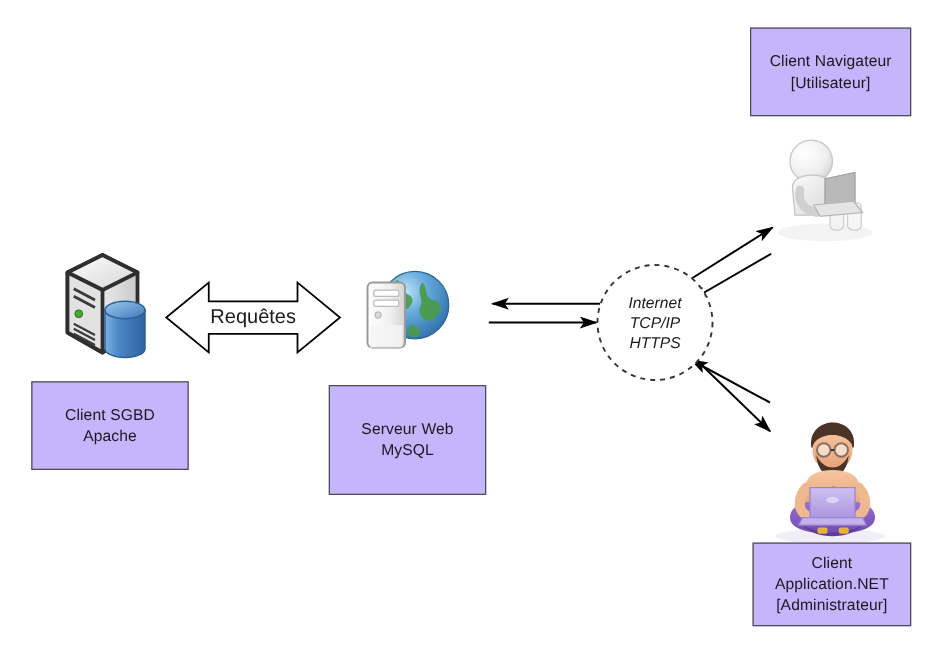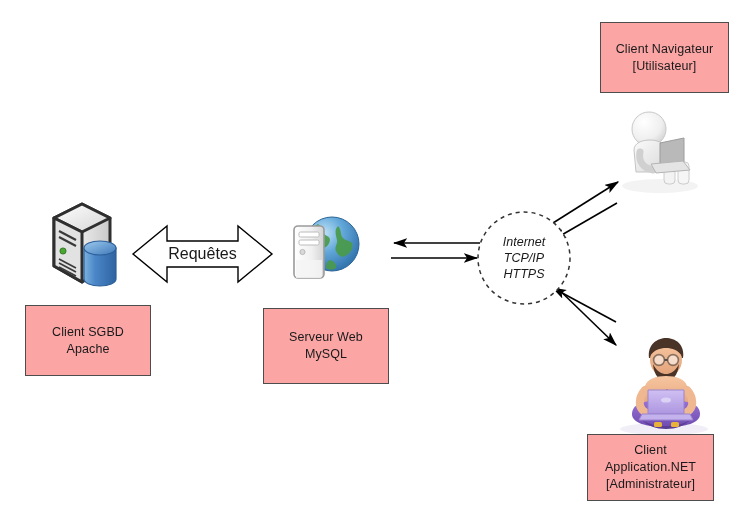--- a/index.html
+++ b/index.html
@@ -15,21 +15,21 @@
     position: relative;
     width: 756px;
     height: 524px;
     background: #ffffff;
     overflow: hidden;
   }
   .node-box {
     position: absolute;
     box-sizing: border-box;
     border: 1px solid #4d4d4d;
-    background: #fca5a5;
+    background: #c4b5fd;
     display: flex;
     flex-direction: column;
     align-items: center;
     justify-content: center;
     text-align: center;
     color: #1a1a1a;
     font-size: 12.5px;
     line-height: 17px;
     letter-spacing: 0.1px;
   }
@@ -224,31 +224,31 @@
       <ellipse cx="52" cy="64" rx="5" ry="2.6" fill="#dcd2f5"></ellipse>
       <path d="M28,78 L76,78 L79,84 L25,84 Z" fill="#c3b2ec" stroke="#9b85cf" stroke-width="1"></path>
     </g>
   </svg>
 
   <div class="node-box" style="left:25px; top:305px; width:126px; height:71px;">
     <span>Client SGBD</span>
     <span class="line2">Apache</span>
   </div>
 
-  <div class="node-box" style="left:263px; top:308px; width:126px; height:76px;">
+  <div class="node-box" style="left:263px; top:308px; width:126px; height:88px;">
     <span>Serveur Web</span>
     <span class="line2">MySQL</span>
   </div>
 
   <div class="node-box" style="left:600px; top:22px; width:129px; height:71px;">
     <span>Client Navigateur</span>
     <span class="line2">[Utilisateur]</span>
   </div>
 
-  <div class="node-box" style="left:587px; top:434px; width:127px; height:67px;">
+  <div class="node-box" style="left:602px; top:434px; width:127px; height:67px;">
     <span>Client Application.NET</span>
     <span class="line2">[Administrateur]</span>
   </div>
 
   <div class="cloud-label" style="left:478px; top:234px; width:92px;font-style:italic;">
     <div>Internet</div>
     <div>TCP/IP</div>
     <div>HTTPS</div>
   </div>
 

